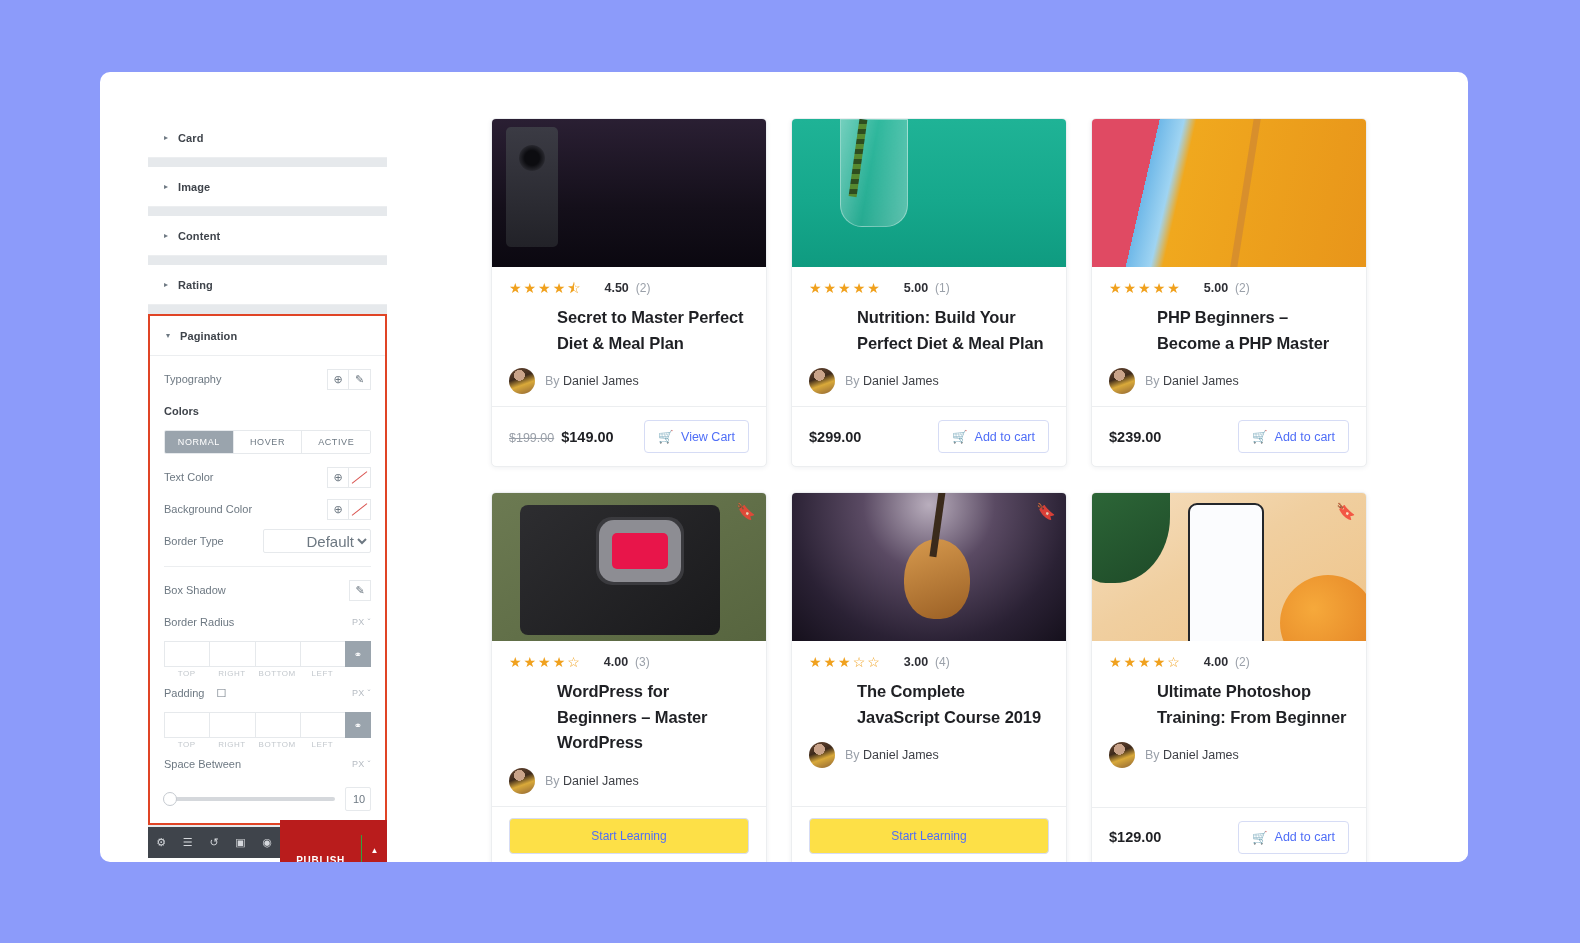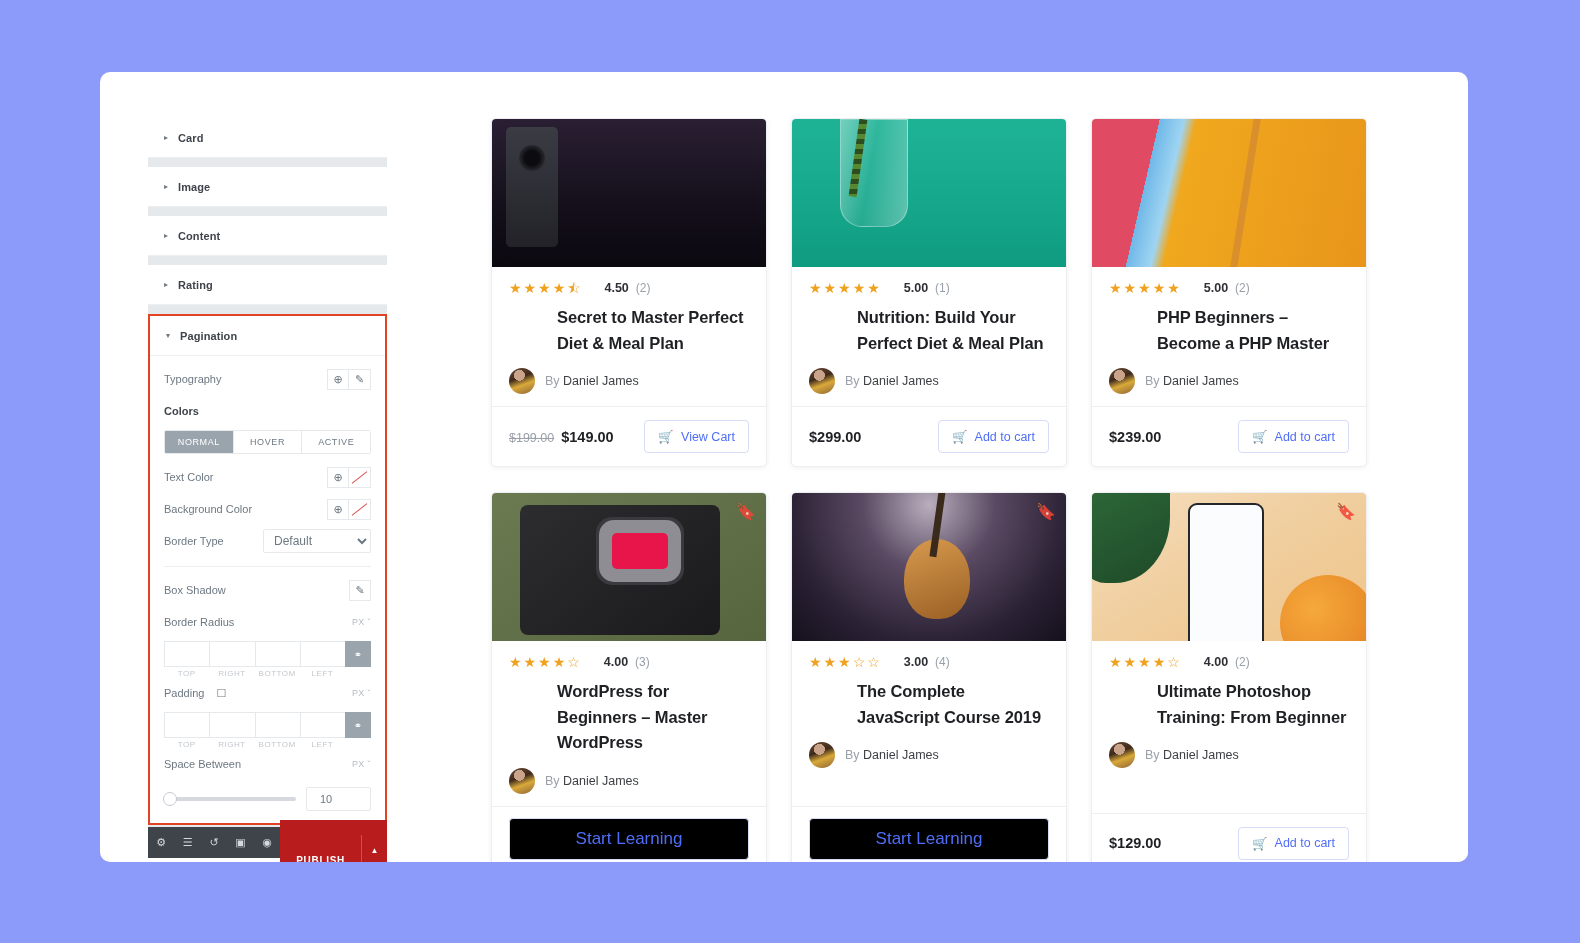--- a/index.html
+++ b/index.html
@@ -98,23 +98,24 @@
     background: #fff; cursor: pointer;
     border-right: 1px solid #e6e9ec;
   }
   .seg div:last-child { border-right: none; }
   .seg div.active { background: #9aa4ad; color: #fff; }
 
   
   select.ctl-select {
     width: 108px; height: 24px;
     border: 1px solid #e6e9ec; border-radius: 2px;
-    font-size: 12px; color: #6d7882; background: #fff;
+    font-size: 15px; color: #6d7882; background: #fff;
     padding-left: 6px;
     font-family: "Liberation Sans", sans-serif;
+    text-align: right;
   }
 
   .divider { height: 1px; background: #eceef0; margin: 10px 0 8px 0; }
 
   .unit { font-size: 9px; color: #b6bcc3; letter-spacing: .4px; }
 
   
   .dims { display: flex; margin-top: 4px; }
   .dims .cell {
     flex: 1; height: 26px;
@@ -141,24 +142,24 @@
     flex: 1; height: 4px; background: #d5d8dc; border-radius: 2px;
     position: relative;
   }
   .knob {
     position: absolute; left: -1px; top: -5px;
     width: 14px; height: 14px; border-radius: 50%;
     background: #fff; border: 1px solid #c5cad0;
     cursor: pointer;
   }
   .num-field {
-    width: 65px; height: 24px;
+    width: 26px; height: 24px;
     border: 1px solid #e6e9ec; border-radius: 2px;
     font-size: 11px; color: #6d7882;
-    display: flex; align-items: center; padding-left: 13px;
+    display: flex; align-items: center; padding-left: 7px;
   }
 
   
   #panel-toolbar {
     position: absolute; left: 0; bottom: 0;
     width: 239px; height: 31px;
     background: #3f444b;
     display: flex; align-items: center;
   }
   #panel-toolbar .tb-icon {
@@ -264,22 +265,22 @@
     background: #fff; color: #4f6ef7;
     font-size: 12.5px;
     padding: 8px 13px;
     display: flex; align-items: center; gap: 7px;
     cursor: pointer;
     font-family: "Liberation Sans", sans-serif;
   }
   .start-btn {
     width: 100%; text-align: center;
     border: 1px solid #d6dcf5; border-radius: 4px;
-    background: #000000; color: #4f6ef7;
-    font-size: 17px; padding: 10px 0;
+    background: #fde047; color: #4f6ef7;
+    font-size: 12px; padding: 10px 0;
     cursor: pointer;
     font-family: "Liberation Sans", sans-serif;
   }
   .card-foot.full { display: block; padding: 11px 17px 13px; }
 
   
   .m-studio { background:
       linear-gradient(180deg,#2a1f33 0%,#140f1a 60%,#0b0810 100%); }
   .m-studio::before {
     content:""; position:absolute; left:14px; top:8px;

